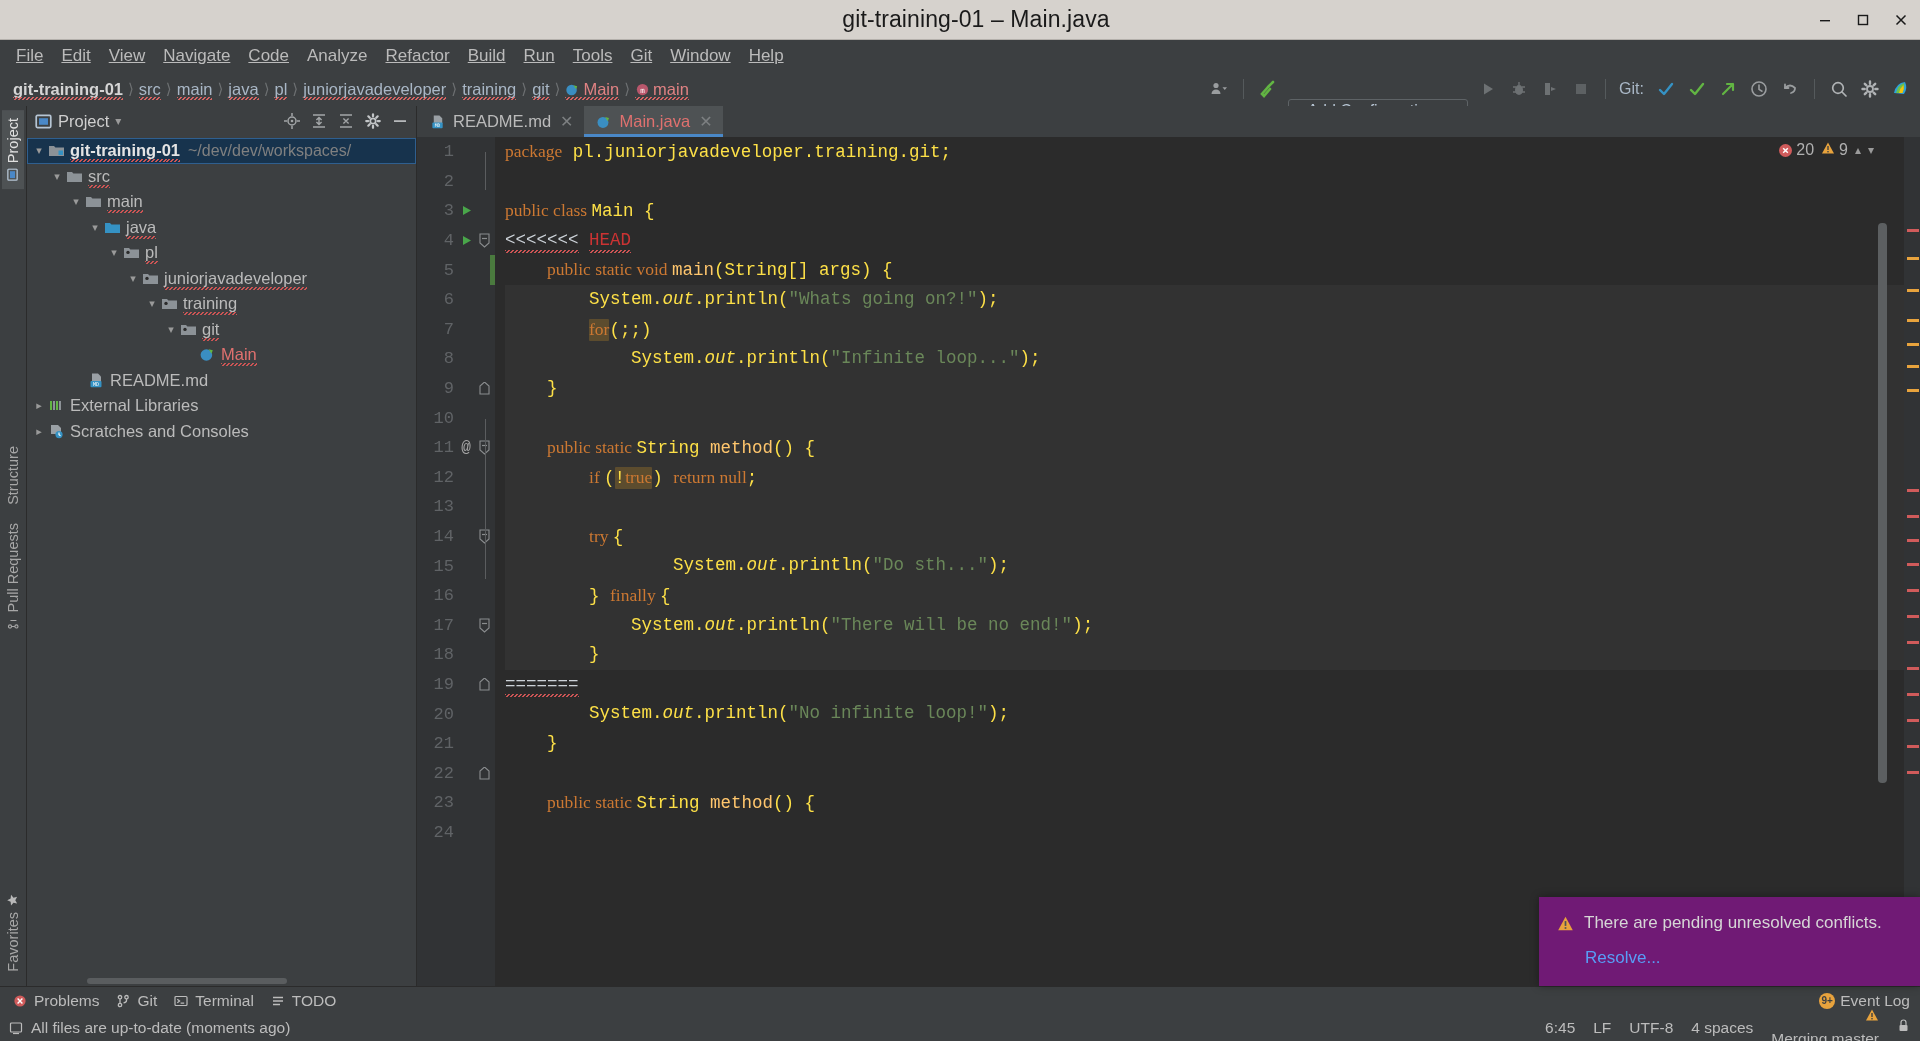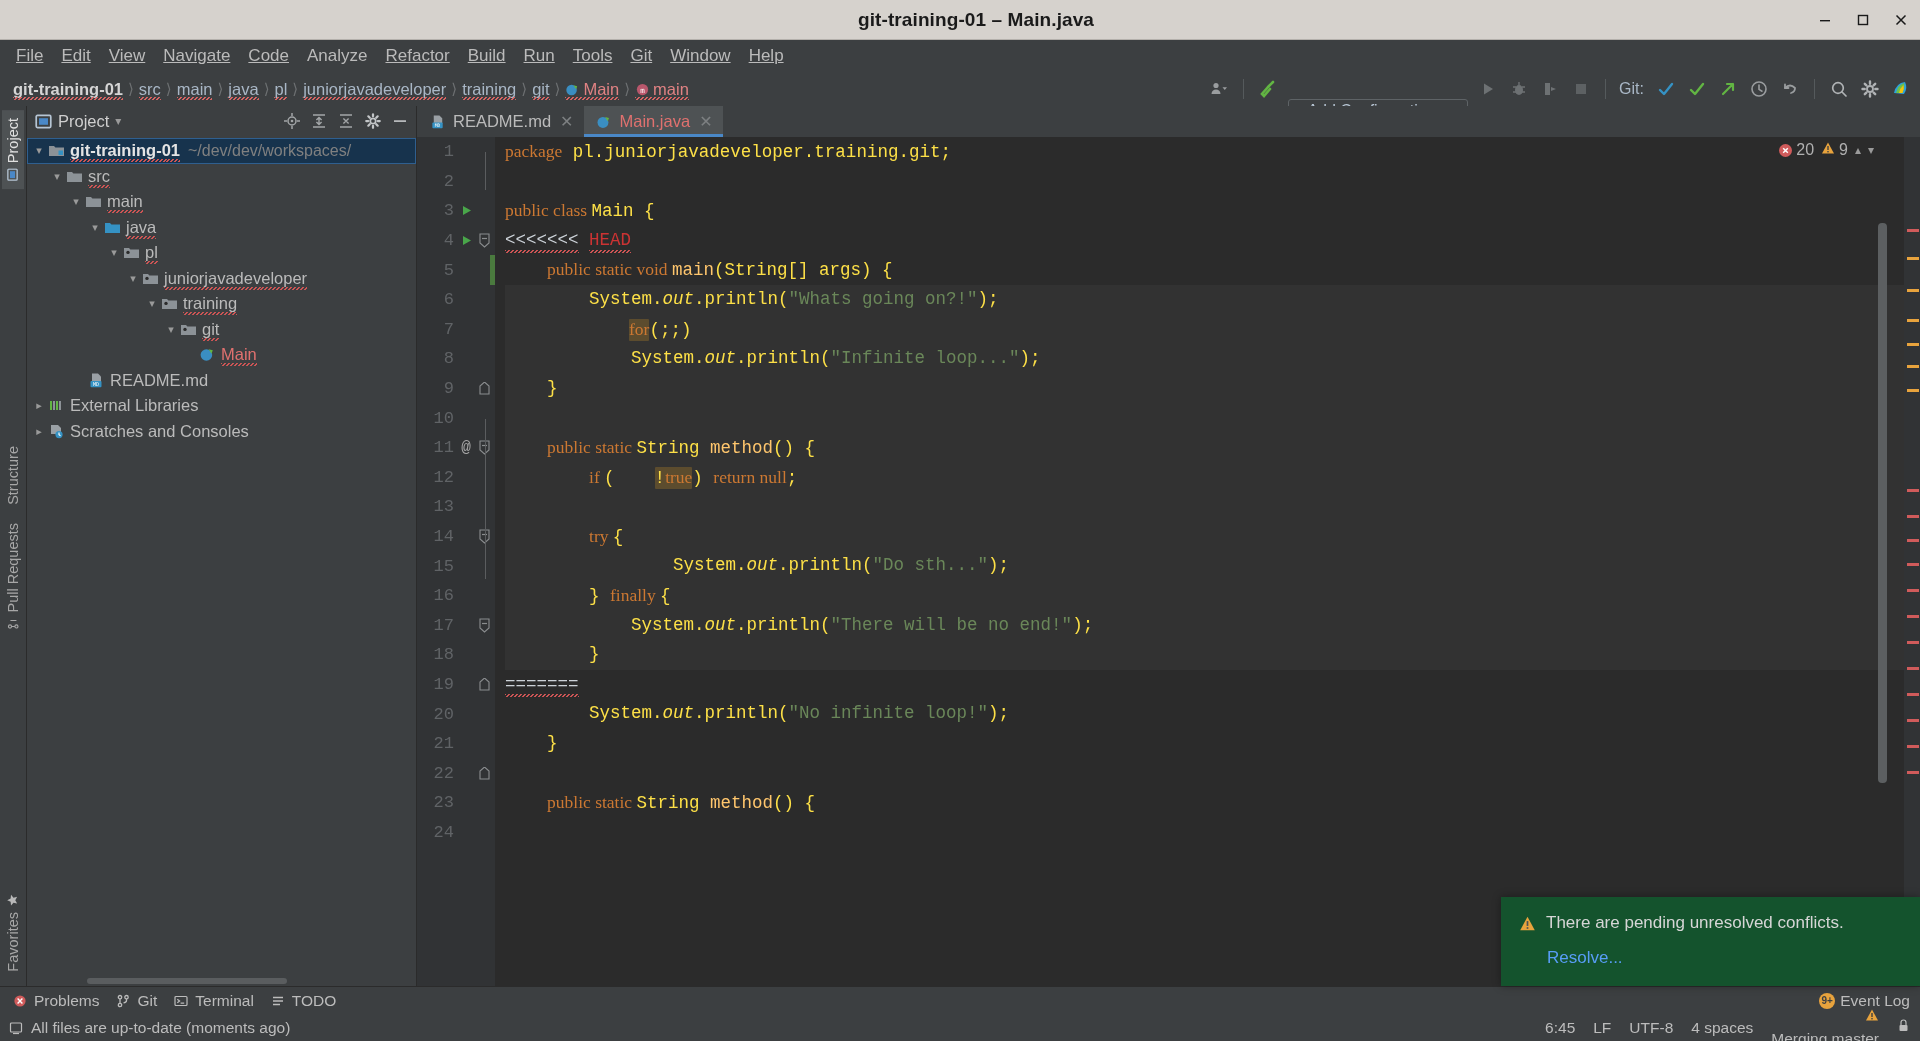--- a/index.html
+++ b/index.html
@@ -10,21 +10,21 @@
     overflow: hidden;
   }
   #app { position: relative; width: 1920px; height: 1041px; display: flex; flex-direction: column; }
 
   
   .titlebar {
     height: 40px; background: #d6d2cd; color: #1a1a1a;
     display: flex; align-items: center; justify-content: center;
     position: relative; flex: 0 0 40px; border-bottom: 1px solid #b4b0ab;
   }
-  .titlebar .ttl { font-size: 19px; font-weight: bold; letter-spacing: .1px; margin-left: 32px; }
+  .titlebar .ttl { font-size: 23px; font-weight: normal; letter-spacing: .1px; margin-left: 32px; }
   .winbtns { position: absolute; right: 10px; top: 0; height: 40px; display: flex; align-items: center; gap: 20px; }
   .winbtn { width: 18px; height: 18px; display: flex; align-items: center; justify-content: center; color: #1a1a1a; }
   .winbtn svg { display: block; }
 
   
   .menubar {
     height: 32px; background: #3c3f41; display: flex; align-items: center;
     padding-left: 8px; gap: 2px; flex: 0 0 32px;
   }
   .menu-item {
@@ -131,21 +131,21 @@
   .lines { font-family: "Liberation Mono", monospace; font-size: 17.5px; line-height: 29.6px; padding-left: 10px; }
   .ln { height: 29.6px; white-space: pre; position: relative; }
   .ln.hl { background: #323232; }
   .kw { color: #cc7832; font-family: Liberation Serif, serif; }
   .str { color: #6a8759; }
   .fld { color: #fde047; font-style: italic; }
   .txt { color: #fde047; }
   .mth { color: #ffc66d; }
   .conflict { color: #cdd3d9; position: relative; }
   .conflict-head { color: #cc3333; }
-  .hlbox { background: #5c4c2e; border-radius: 1px; padding: 1px 0; margin-left: 40px; }
+  .hlbox { background: #5c4c2e; border-radius: 1px; padding: 1px 0; }
   .sqr { position: relative; }
   .sqr::after{
     content:""; position:absolute; left:0; right:0; bottom:-3px; height:3px;
     background-image: repeating-linear-gradient(135deg,#c55 0 1.4px,transparent 1.4px 2.8px);
   }
   .fold-line { position: absolute; background: #5b5d5f; width: 1px; }
 
   
   .inspect {
     position: absolute; right: 30px; top: 4px; display: flex; align-items: center; gap: 7px;
@@ -157,21 +157,21 @@
 
   
   .markers { width: 16px; background: #313335; flex: 0 0 16px; position: relative; }
   .mk { position: absolute; right: 1px; width: 12px; height: 3px; }
 
   
   .vthumb { position: absolute; right: 17px; top: 0; width: 9px; background: #5c5f61; border-radius: 4px; }
 
   
   .notif {
-    position: absolute; right: 0; bottom: 0; width: 419px; background: #14532d;
+    position: absolute; right: 0; bottom: 0; width: 381px; background: #701a75;
     padding: 16px 18px 18px 18px; z-index: 20; box-shadow: 0 0 8px rgba(0,0,0,.35);
   }
   .notif-row { display: flex; align-items: flex-start; gap: 10px; }
   .notif-text { font-size: 17px; color: #d6d6d6; }
   .notif-link { font-size: 17px; color: #589df6; margin-left: 28px; margin-top: 12px; display:block; }
 
   
   .toolbar-bottom {
     height: 28px; background: #3c3f41; display: flex; align-items: center;
     padding: 0 10px 0 6px; gap: 0; flex: 0 0 28px; border-top: 1px solid #2b2b2b;

